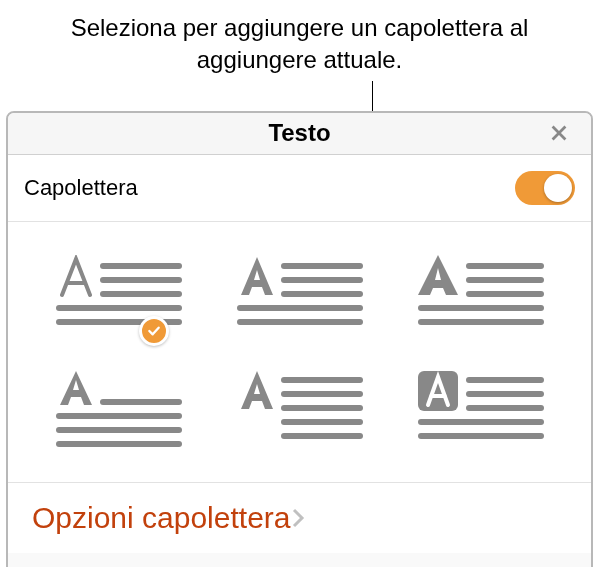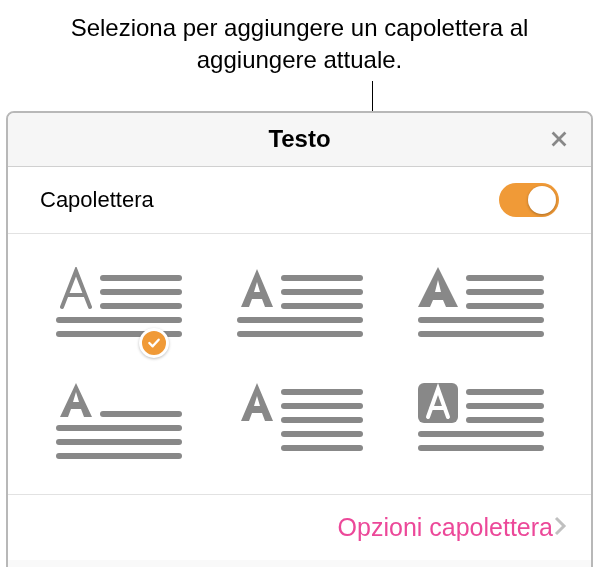--- a/index.html
+++ b/index.html
@@ -37,21 +37,21 @@
     .panel {
       border: 2px solid #b8b8b8;
       border-radius: 8px;
       margin: 0 6px;
       background: #f9f9f9;
       overflow: hidden;
       height: 470px;
     }
     .panel-header {
       position: relative;
-      height: 54px;
+      height: 42px;
       display: flex;
       align-items: center;
       justify-content: center;
       background: #f6f6f6;
       border-bottom: 1px solid #d0d0d0;
     }
     .panel-title {
       font-size: 24px;
       font-weight: 600;
       color: #000;
@@ -75,21 +75,21 @@
       stroke-width: 3;
       fill: none;
     }
     .panel-body {
       background: #fff;
     }
     .row {
       display: flex;
       align-items: center;
       justify-content: space-between;
-      padding: 16px 32px;
+      padding: 16px 16px;
       font-size: 22px;
       color: #000;
       border-bottom: 1px solid #e2e2e2;
       background: #fff;
     }
     .toggle {
       width: 60px;
       height: 34px;
       border-radius: 20px;
       background: #f09a37;
@@ -141,24 +141,24 @@
       height: 16px;
       stroke: #fff;
       stroke-width: 3.5;
       fill: none;
       stroke-linecap: round;
       stroke-linejoin: round;
     }
     .options-row {
       display: flex;
       align-items: center;
-      justify-content: flex-end;
+      justify-content: flex-start;
       padding: 18px 24px;
-      font-size: 25px;
-      color: #ec4899;
+      font-size: 30px;
+      color: #c2410c;
       background: #fff;
       cursor: pointer;
     }
     .chevron svg {
       width: 14px;
       height: 20px;
       stroke: #c0c0c0;
       stroke-width: 3;
       fill: none;
     }

